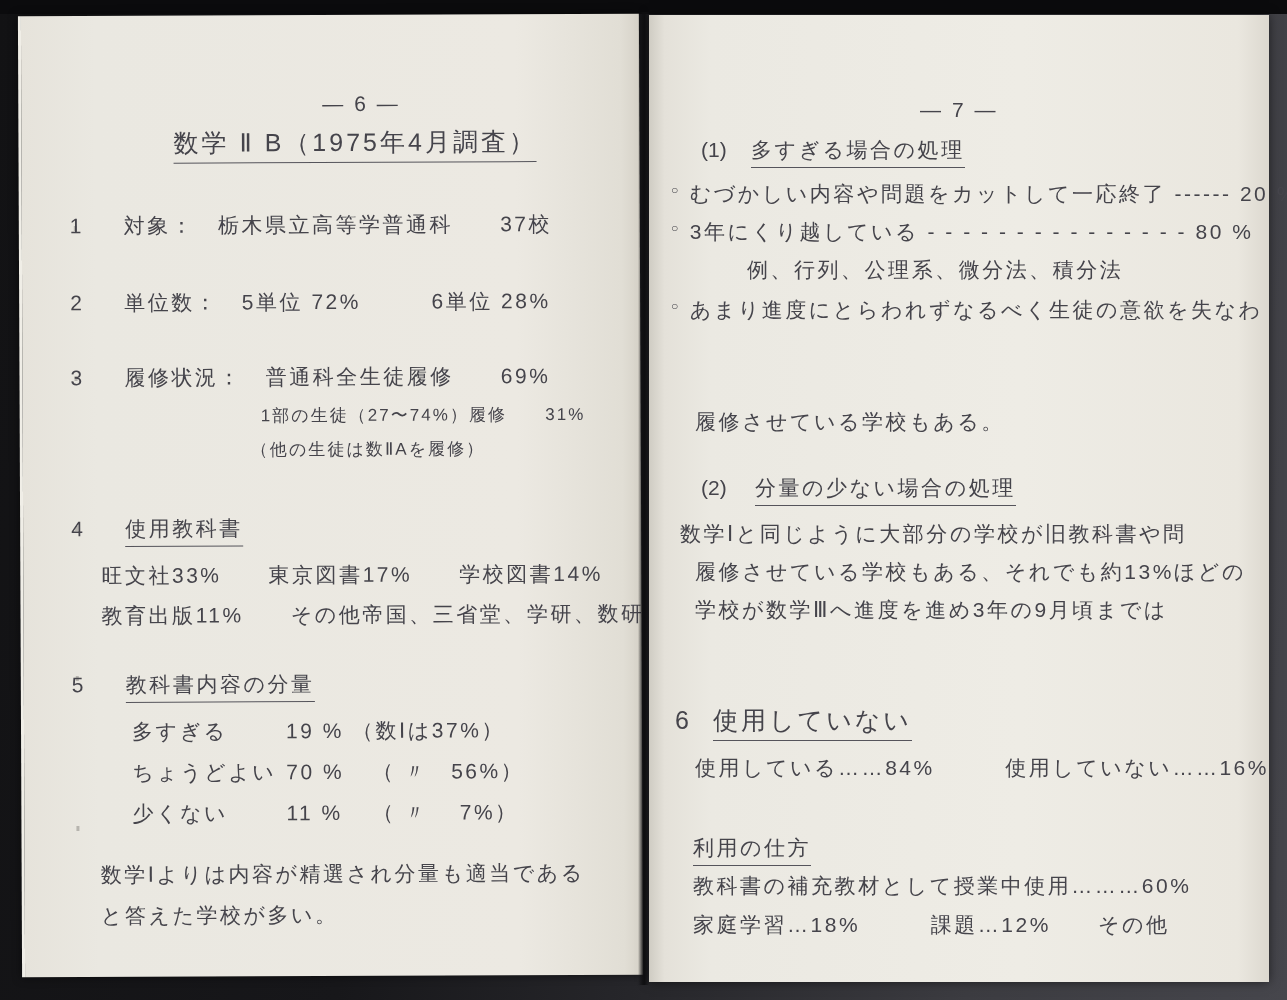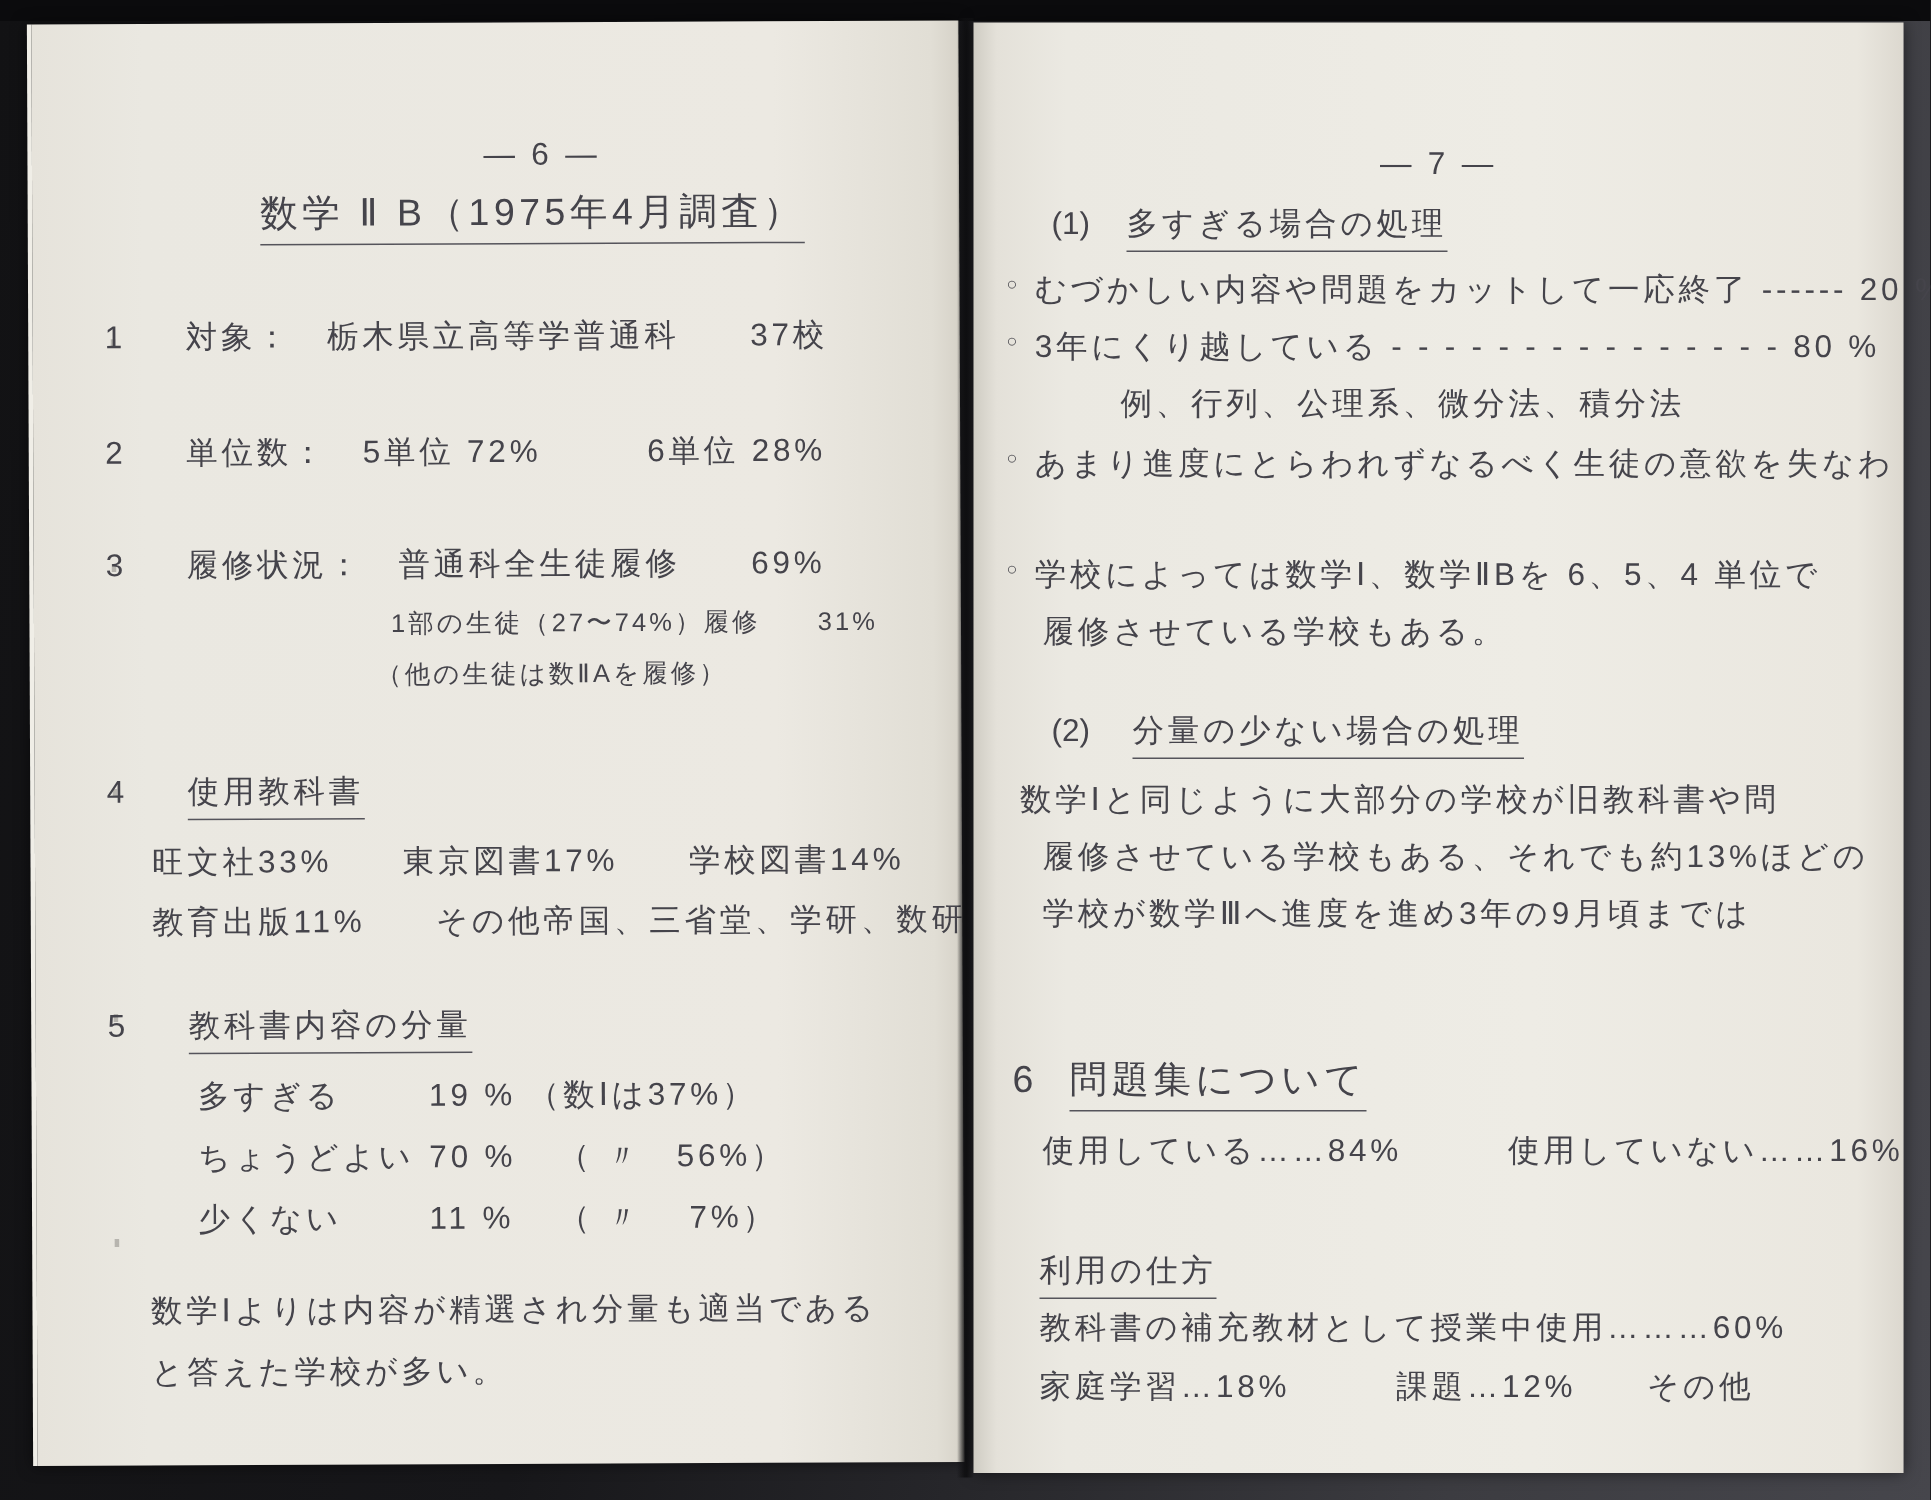--- a/index.html
+++ b/index.html
@@ -102,34 +102,31 @@
     <div class="line fs-md" style="top:166px;left:22px">
       <span class="bullet">○</span><span>むづかしい内容や問題をカットして一応終了 ------ 20 %</span>
     </div>
     <div class="line fs-md" style="top:204px;left:22px">
       <span class="bullet">○</span><span>3年にくり越している - - - - - - - - - - - - - - - 80 %</span>
     </div>
     <div class="line fs-md" style="top:282px;left:22px">
       <span class="bullet">○</span><span>あまり進度にとらわれずなるべく生徒の意欲を失なわ</span>
     </div>
     <div class="line fs-md" style="top:242px;left:98px">例、行列、公理系、微分法、積分法</div>
-    <div class="line fs-md" style="top:356px;left:22px">
-      <span class="bullet">○</span><span>学校によっては数学Ⅰ、数学ⅡBを 6、5、4 単位で</span>
-    </div>
     <div class="line fs-md" style="top:394px;left:46px">履修させている学校もある。</div>
 
     <div class="line fs-md num" style="top:460px;left:52px">(2)</div>
     <div class="line fs-md u" style="top:460px;left:106px">分量の少ない場合の処理</div>
 
     <div class="line fs-md" style="top:506px;left:31px">数学Ⅰと同じように大部分の学校が旧教科書や問</div>
     <div class="line fs-md" style="top:544px;left:46px">履修させている学校もある、それでも約13%ほどの</div>
     <div class="line fs-md" style="top:582px;left:46px">学校が数学Ⅲへ進度を進め3年の9月頃までは</div>
 
     <div class="line fs-lg num" style="top:690px;left:26px">6</div>
-    <div class="line fs-lg u" style="top:690px;left:64px">問題集について</div>
+    <div class="line fs-lg u" style="top:690px;left:64px">使用していない</div>
     <div class="line fs-md" style="top:740px;left:46px">使用している……84%　　　使用していない……16%</div>
 
     <div class="line fs-md u" style="top:820px;left:44px">利用の仕方</div>
     <div class="line fs-md" style="top:858px;left:44px">教科書の補充教材として授業中使用………60%</div>
     <div class="line fs-md" style="top:897px;left:44px">家庭学習…18%　　　課題…12%　　その他</div>
   </div>
 
 </div>
 
 </body></html>

